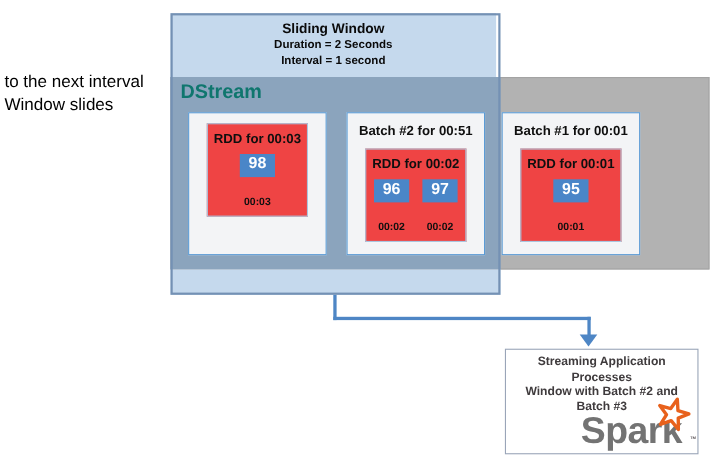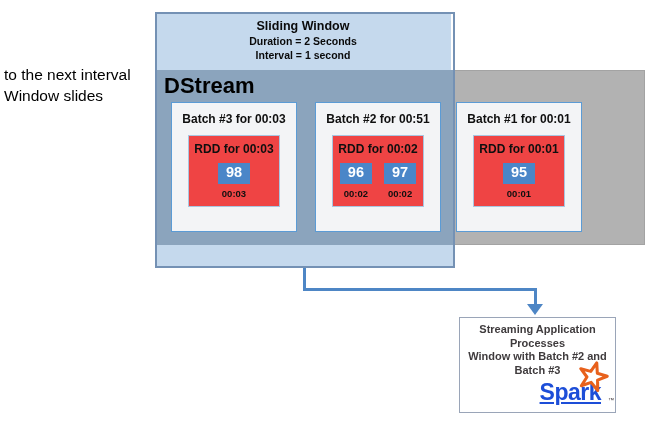--- a/index.html
+++ b/index.html
@@ -32,21 +32,21 @@
   }
   .window-border {
     position:absolute; left:155px; top:12px; width:300px; height:256px;
     border:2px solid #7491b4; box-sizing:border-box; z-index:6; pointer-events:none;
   }
   .win-title { font-size:12.5px; font-weight:bold; color:#0a0a0a; line-height:16px; }
   .win-sub   { font-size:10.5px; font-weight:bold; color:#0a0a0a; line-height:14px; }
 
   .dstream-label {
     position:absolute; left:164px; top:73px; z-index:3;
-    font-size:22px; font-weight:600; color:#000000;
+    font-size:18px; font-weight:600; color:#0f766e;
   }
 
   
   .batch {
     position:absolute; top:102px; width:126px; height:130px; z-index:3;
     background:#f3f4f6; border:1px solid #5b9bd5; box-sizing:border-box;
     display:flex; flex-direction:column; align-items:center;
   }
   .batch-b3 { left:171px; }
   .batch-b2 { left:315px; }
@@ -57,44 +57,44 @@
     margin-top:9px; background:#ef4444; border:1px solid #a9c6e0;
     padding:6px 5px 7px; text-align:center;
   }
   .rdd-title { font-size:12px; font-weight:600; color:#0f0f0f; }
   .chips-row { margin-top:7px; display:flex; gap:12px; justify-content:center; }
   .chip-col  { display:flex; flex-direction:column; align-items:center; }
   .chip {
     background:#4a86c8; color:#ffffff; font-size:14.5px; font-weight:bold;
     padding:1px 8px 3px; line-height:17px;
   }
-  .chip-time { margin-top:4px; font-size:9.5px; font-weight:bold; color:#0f0f0f; }
+  .chip-time { margin-top:17px; font-size:9.5px; font-weight:bold; color:#0f0f0f; }
 
   
   .arrow-seg { position:absolute; background:#4e86c5; z-index:2; }
   .arrow-v1 { left:303px; top:268px; width:3px;  height:23px; }
   .arrow-h  { left:303px; top:288px; width:234px; height:3px; }
   .arrow-v2 { left:534px; top:288px; width:3px;  height:17px; }
   .arrow-head {
     position:absolute; left:527px; top:304px; width:0; height:0; z-index:2;
     border-left:8.5px solid transparent; border-right:8.5px solid transparent;
     border-top:11px solid #4e86c5;
   }
 
   
   .stream-box {
-    position:absolute; left:459px; top:317px; width:157px; height:96px;
+    position:absolute; left:459px; top:317px; width:176px; height:96px;
     background:#ffffff; border:1px solid #9aa5b8; box-sizing:border-box; z-index:2;
     text-align:center; padding-top:5px;
   }
   .stream-line { font-size:11px; font-weight:600; color:#3f3b3d; line-height:13.5px; }
 
   .spark-logo { position:absolute; right:14px; bottom:5px; height:30px; }
   .spark-word {
-    font-size:23px; font-weight:bold; color:#1d4ed8; letter-spacing:-0.5px; line-height:30px;text-decoration:underline;
+    font-size:34px; font-weight:bold; color:#737373; letter-spacing:-0.5px; line-height:30px;
   }
   .spark-star { position:absolute; width:34px; height:34px; right:-9px; top:-18px; }
   .spark-tm { position:absolute; right:-13px; bottom:4px; font-size:6px; color:#3b3337; }
 </style>
 </head>
 <body>
 
 <div class="canvas">
 
   <div class="caption">
@@ -110,21 +110,20 @@
     <div class="win-title">Sliding Window</div>
     <div class="win-sub">Duration = 2 Seconds</div>
     <div class="win-sub">Interval = 1 second</div>
   </div>
 
   <div class="window-bottom"></div>
 
   <div class="dstream-label">DStream</div>
 
   <div class="batch batch-b3">
-    <div class="batch-title">Batch #3 for 00:03</div>
     <div class="rdd">
       <div class="rdd-title">RDD for 00:03</div>
       <div class="chips-row">
         <div class="chip-col">
           <div class="chip">98</div>
           <div class="chip-time">00:03</div>
         </div>
       </div>
     </div>
   </div>

